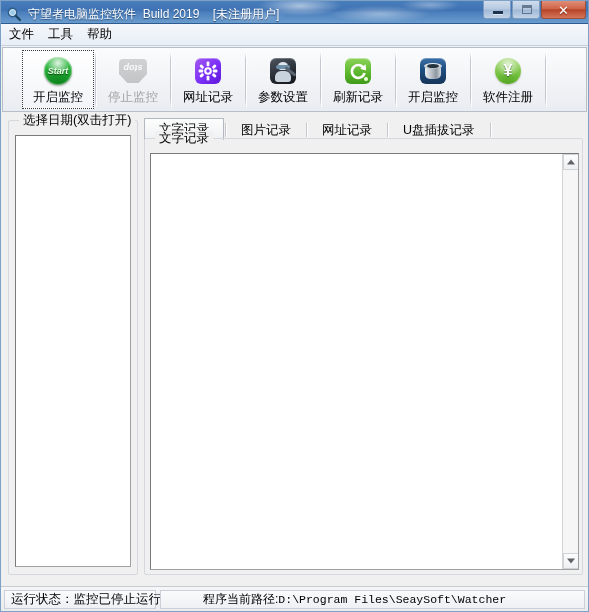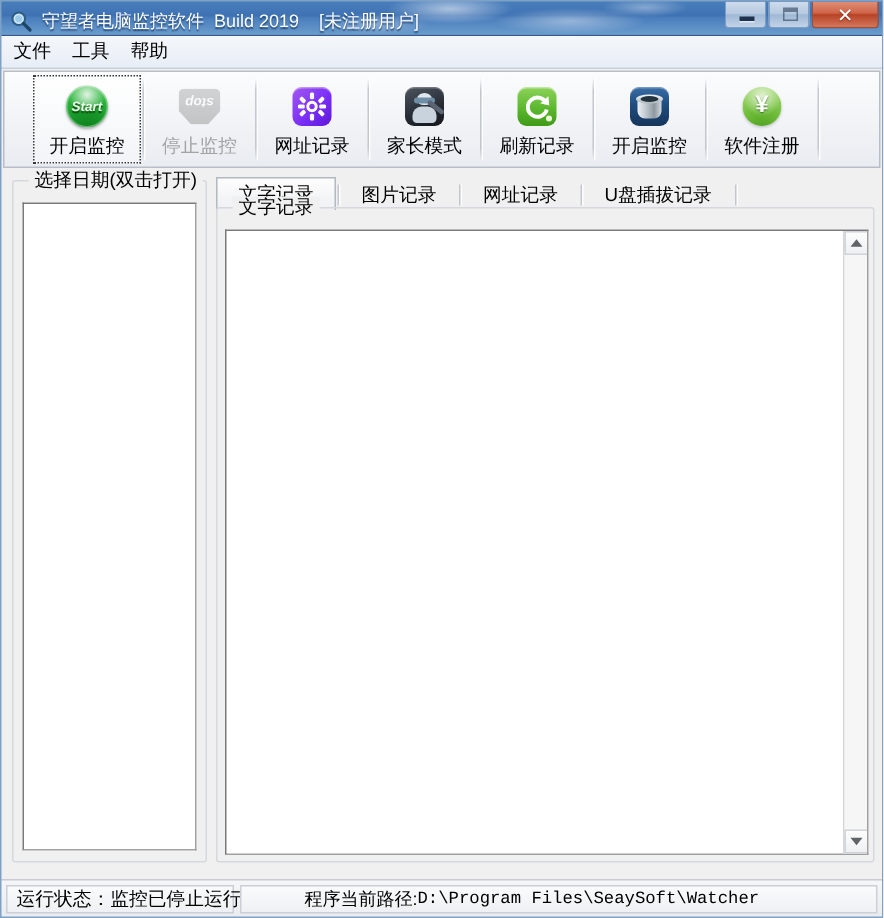--- a/index.html
+++ b/index.html
@@ -615,21 +615,21 @@
 
     <div class="tbtn">
       <span class="ticon">
         <span class="icon-parent">
           <span class="head"></span>
           <span class="visor"></span>
           <span class="body"></span>
           <span class="arm"></span>
         </span>
       </span>
-      <span class="tlabel">家长模式</span>
+      <span class="tlabel">参数设置</span>
     </div>
 
     <div class="tsep"></div>
 
     <div class="tbtn">
       <span class="ticon">
         <span class="icon-refresh">
           <svg width="20" height="20" viewBox="0 0 20 20">
             <path fill="none" stroke="#ffffff" stroke-width="2.6" d="M16.3 8.2a6.4 6.4 0 1 0 .2 3.8"></path>
             <polygon fill="#ffffff" points="17.6,3.2 18.2,9.4 12.2,7.8"></polygon>

